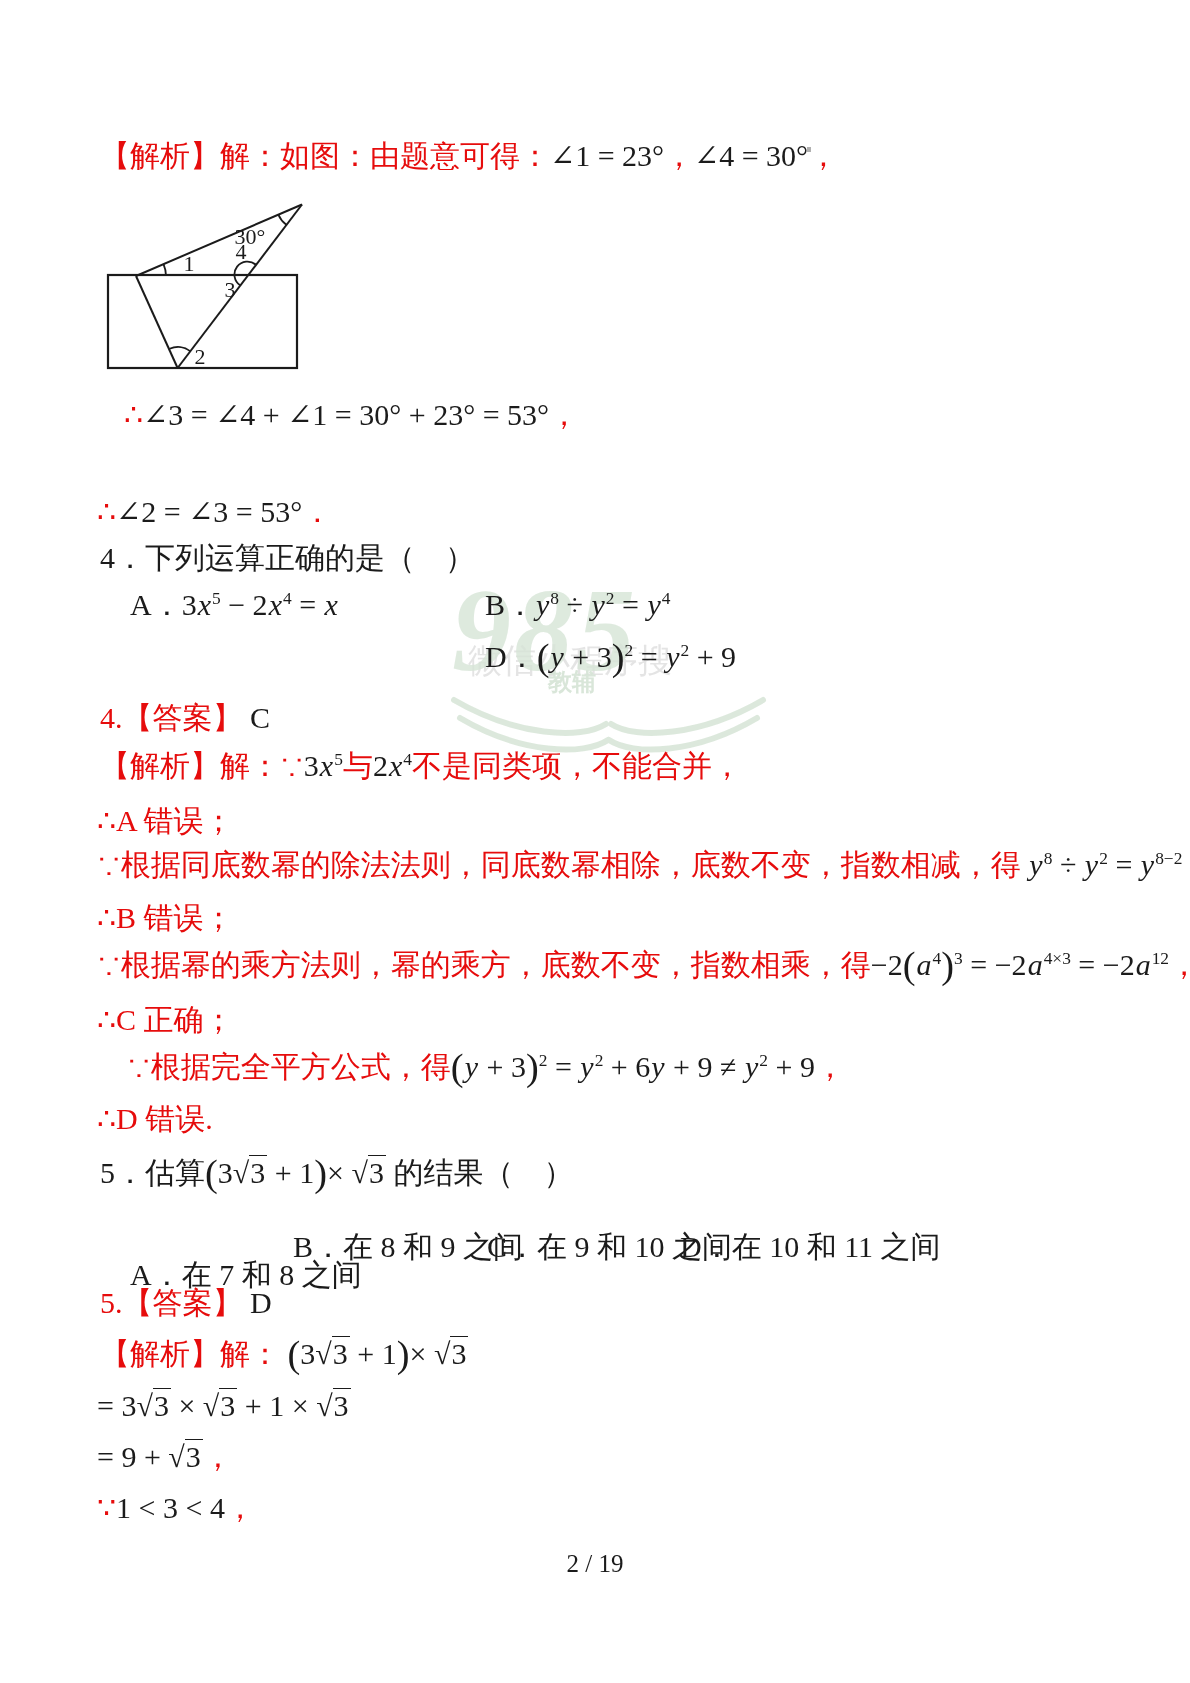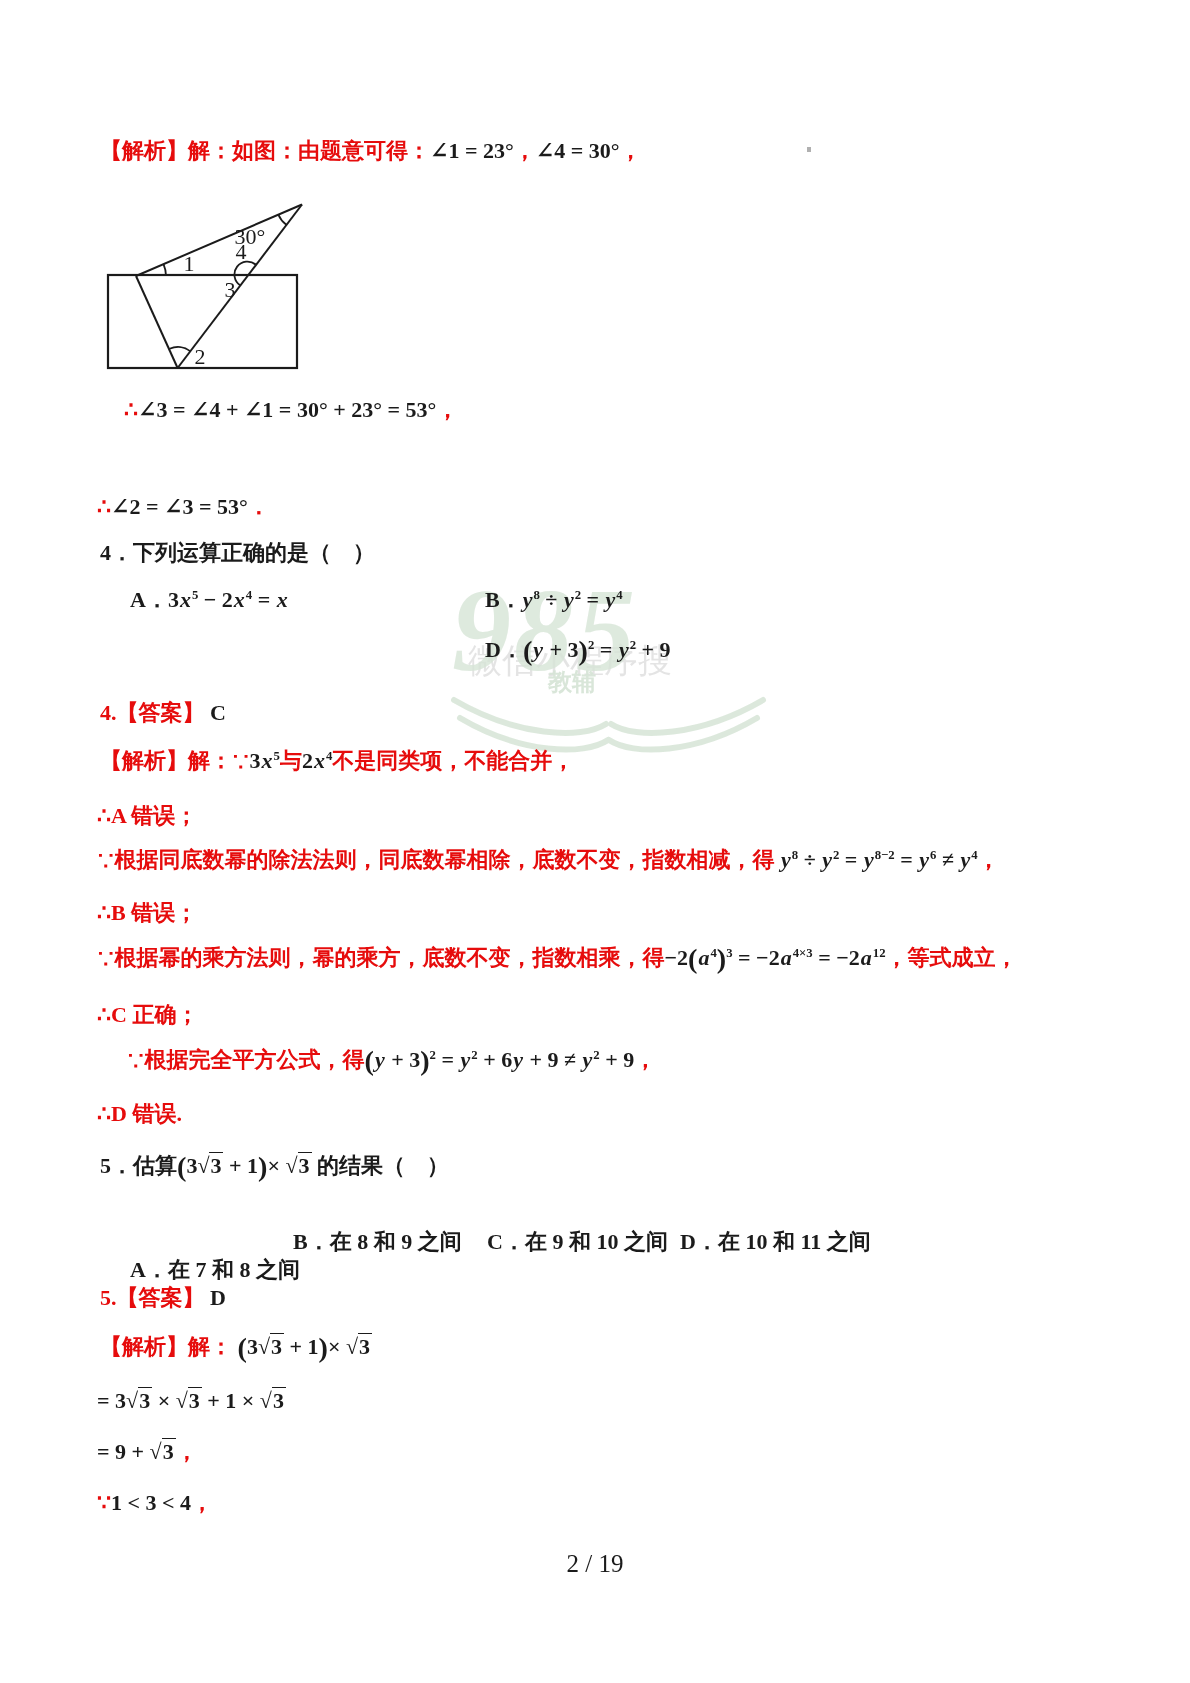--- a/index.html
+++ b/index.html
@@ -5,26 +5,25 @@
   html,body{margin:0;padding:0;background:#ffffff;}
   .page{
     position:relative;
     width:1190px;height:1683px;
     background:#ffffff;
     overflow:hidden;
     font-family:"Liberation Serif","DejaVu Serif",serif;
   }
   .line{
     position:absolute;
-    font-size:22px;
+    font-size:30px;
     color:var(--ink,#1b1b1b);
     white-space:nowrap;
     z-index:2;
     line-height:1.25;
-    font-weight:bold;
   }
   .line .red{color:var(--red,#e60c0c);}
   .line sup{font-size:0.58em;line-height:0;vertical-align:super;}
   .line i{font-style:italic;padding:0 1px;}
   .line .bigp{font-size:1.28em;vertical-align:-0.09em;}
   .line .sqrt{white-space:nowrap;}
   .line .sqrt .rad{border-top:1.6px solid currentColor;padding:0 2px 0 1px;}
   .figure{position:absolute;z-index:2;}
   .figure text{font-size:22px;fill:#1b1b1b;font-family:"Liberation Serif","DejaVu Serif",serif;}
   .wm{position:absolute;z-index:1;}

